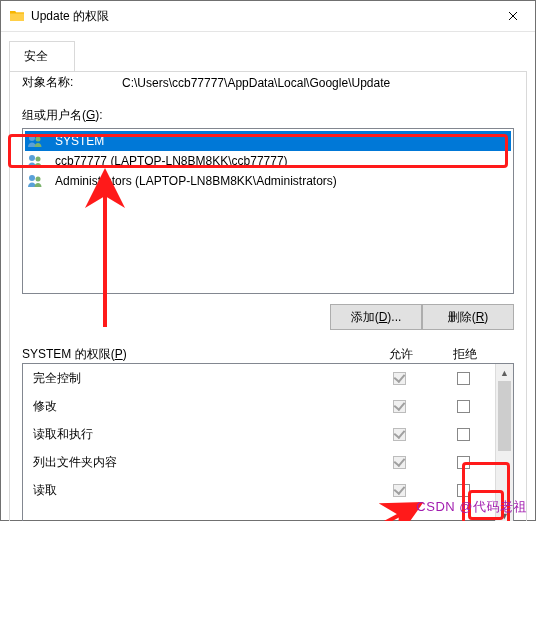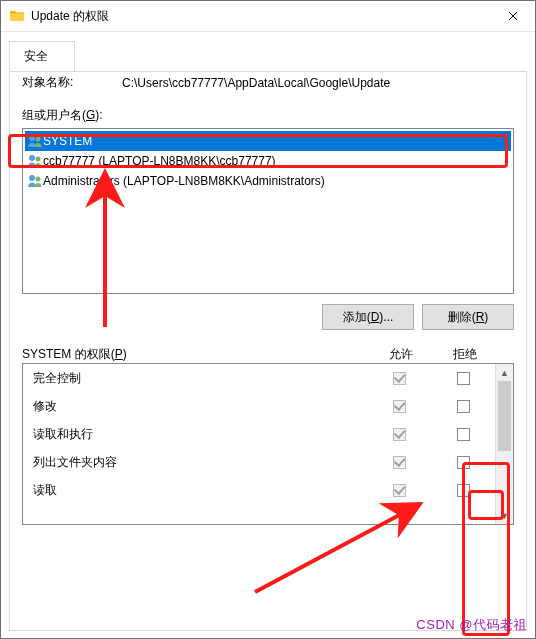--- a/index.html
+++ b/index.html
@@ -1,32 +1,32 @@
 <!DOCTYPE html>
 <html><head>
 <meta charset="utf-8">
 <style>
   html,body{margin:0;padding:0;font-family:"Microsoft YaHei","Segoe UI",Tahoma,sans-serif;font-size:12px;background:#fff;color:#000;}
-  .window{position:relative;width:536px;height:639px;border:1px solid #707070;box-sizing:border-box;background:#fff;}
+  .window{position:relative;width:536px;height:521px;border:1px solid #707070;box-sizing:border-box;background:#fff;}
   .titlebar{height:30px;display:flex;align-items:center;border-bottom:1px solid #e5e5e5;padding-left:8px;}
   .titlebar .icon{width:16px;height:16px;margin-right:6px;}
   .titlebar .title{flex:1;font-size:12px;}
   .titlebar .close{width:45px;height:30px;display:flex;align-items:center;justify-content:center;}
   .tabs{padding:8px 8px 0 8px;position:relative;}
   .tab{display:inline-block;padding:6px 26px 6px 14px;border:1px solid #d9d9d9;border-bottom:1px solid #fff;background:#fff;font-size:12px;position:relative;top:1px;}
   .tabbody{border:1px solid #d9d9d9;margin:0 8px 8px 8px;padding:2px 12px 12px 12px;height:560px;box-sizing:border-box;position:relative;}
   .row{display:flex;align-items:center;margin-bottom:14px;}
   .obj-label{width:100px;}
   .obj-val{flex:1;white-space:nowrap;overflow:hidden;}
   .groups-label{margin-bottom:4px;margin-top:16px;}
   .listbox{border:1px solid #828790;height:160px;overflow:auto;background:#fff;padding:2px;}
-  .listitem{display:flex;align-items:center;height:20px;gap:0;padding:0 2px;}
+  .listitem{display:flex;align-items:center;height:20px;gap:12px;padding:0 2px;}
   .listitem.selected{background:#0078d7;color:#fff;}
   .pplicon{width:16px;height:16px;flex:0 0 16px;}
-  .btnrow{display:flex;justify-content:flex-end;gap:8px;margin-top:10px;}
+  .btnrow{display:flex;justify-content:flex-end;margin-top:10px;}
   .winbtn{min-width:92px;height:26px;border:1px solid #adadad;background:#e1e1e1;font-size:12px;font-family:inherit;padding:0 12px;}
   .perm-head{display:flex;margin-top:16px;align-items:center;}
   .perm-head .pl{flex:1;}
   .perm-head .col{width:64px;text-align:center;}
   .permbox{border:1px solid #828790;height:160px;display:flex;}
   .permlist{flex:1;overflow:hidden;font-family:Liberation Serif, serif;}
   .permrow{display:flex;align-items:center;height:28px;}
   .permrow .name{flex:1;padding-left:10px;}
   .permrow .cell{width:64px;display:flex;justify-content:center;}
   .chk{width:13px;height:13px;border:1px solid #888;display:inline-block;box-sizing:border-box;background:#fff;}

